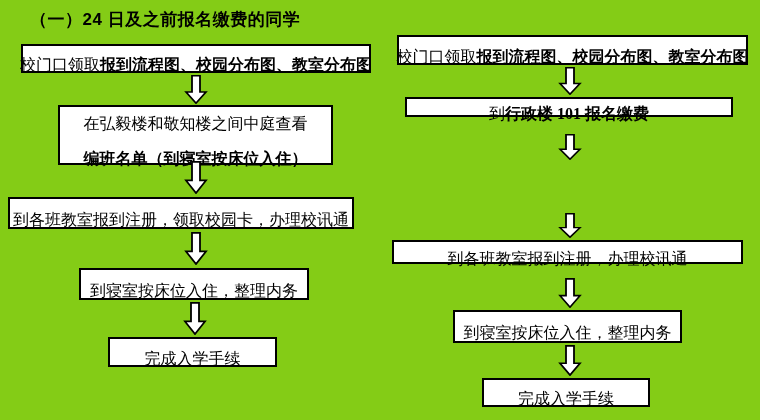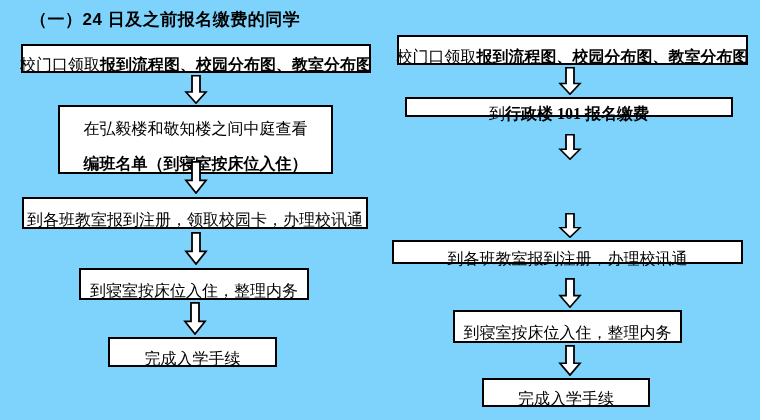--- a/index.html
+++ b/index.html
@@ -1,20 +1,20 @@
 <!DOCTYPE html>
 <html><head>
 <meta charset="utf-8">
 <style>
   html, body { margin: 0; padding: 0; background: #ffffff; }
   #canvas {
     position: relative;
     width: 760px;
     height: 420px;
-    background: #7dd3fc;
+    background: #84cc16;
     font-family: "Liberation Serif", "DejaVu Serif", serif;
     color: #000000;
     overflow: hidden;
   }
   .col-title {
     position: absolute;
     font-family: "Liberation Sans", "DejaVu Sans", sans-serif;
     font-weight: bold;
     font-size: 17px;
     white-space: nowrap;
@@ -50,30 +50,30 @@
   <div class="col-title" style="left:30px; top:8px;">（一）24 日及之前报名缴费的同学</div>
 
   <div class="box" style="left:21px; top:44px; width:350px; height:29px;">
     <div class="line"><span>校门口领取</span><b>报到流程图、校园分布图、教室分布图</b></div>
   </div>
 
   <svg class="arrow" style="left:184px; top:75px; height:29px;" viewBox="0 0 24 34" preserveAspectRatio="none">
     <path d="M8 1 L16 1 L16 20 L22 20 L12 33 L2 20 L8 20 Z" fill="#ffffff" stroke="#000000" stroke-width="1.8"></path>
   </svg>
 
-  <div class="box" style="left:58px; top:105px; width:275px; height:69px;justify-content:center;">
+  <div class="box" style="left:58px; top:105px; width:275px; height:60px;justify-content:center;">
     <div class="line"><span>在弘毅楼和敬知楼之间中庭查看</span></div>
     <div class="line"><b>编班名单（到寝室按床位入住）</b></div>
   </div>
 
   <svg class="arrow" style="left:184px; top:161px; height:33px;" viewBox="0 0 24 34" preserveAspectRatio="none">
     <path d="M8 1 L16 1 L16 20 L22 20 L12 33 L2 20 L8 20 Z" fill="#ffffff" stroke="#000000" stroke-width="1.8"></path>
   </svg>
 
-  <div class="box" style="left:22px; top:197px; width:346px; height:32px;">
+  <div class="box" style="left:8px; top:197px; width:346px; height:32px;">
     <div class="line"><span>到各班教室报到注册，领取校园卡，办理校讯通</span></div>
   </div>
 
   <svg class="arrow" style="left:184px; top:232px; height:33px;" viewBox="0 0 24 34" preserveAspectRatio="none">
     <path d="M8 1 L16 1 L16 20 L22 20 L12 33 L2 20 L8 20 Z" fill="#ffffff" stroke="#000000" stroke-width="1.8"></path>
   </svg>
 
   <div class="box" style="left:79px; top:268px; width:230px; height:32px;">
     <div class="line"><span>到寝室按床位入住，整理内务</span></div>
   </div>

